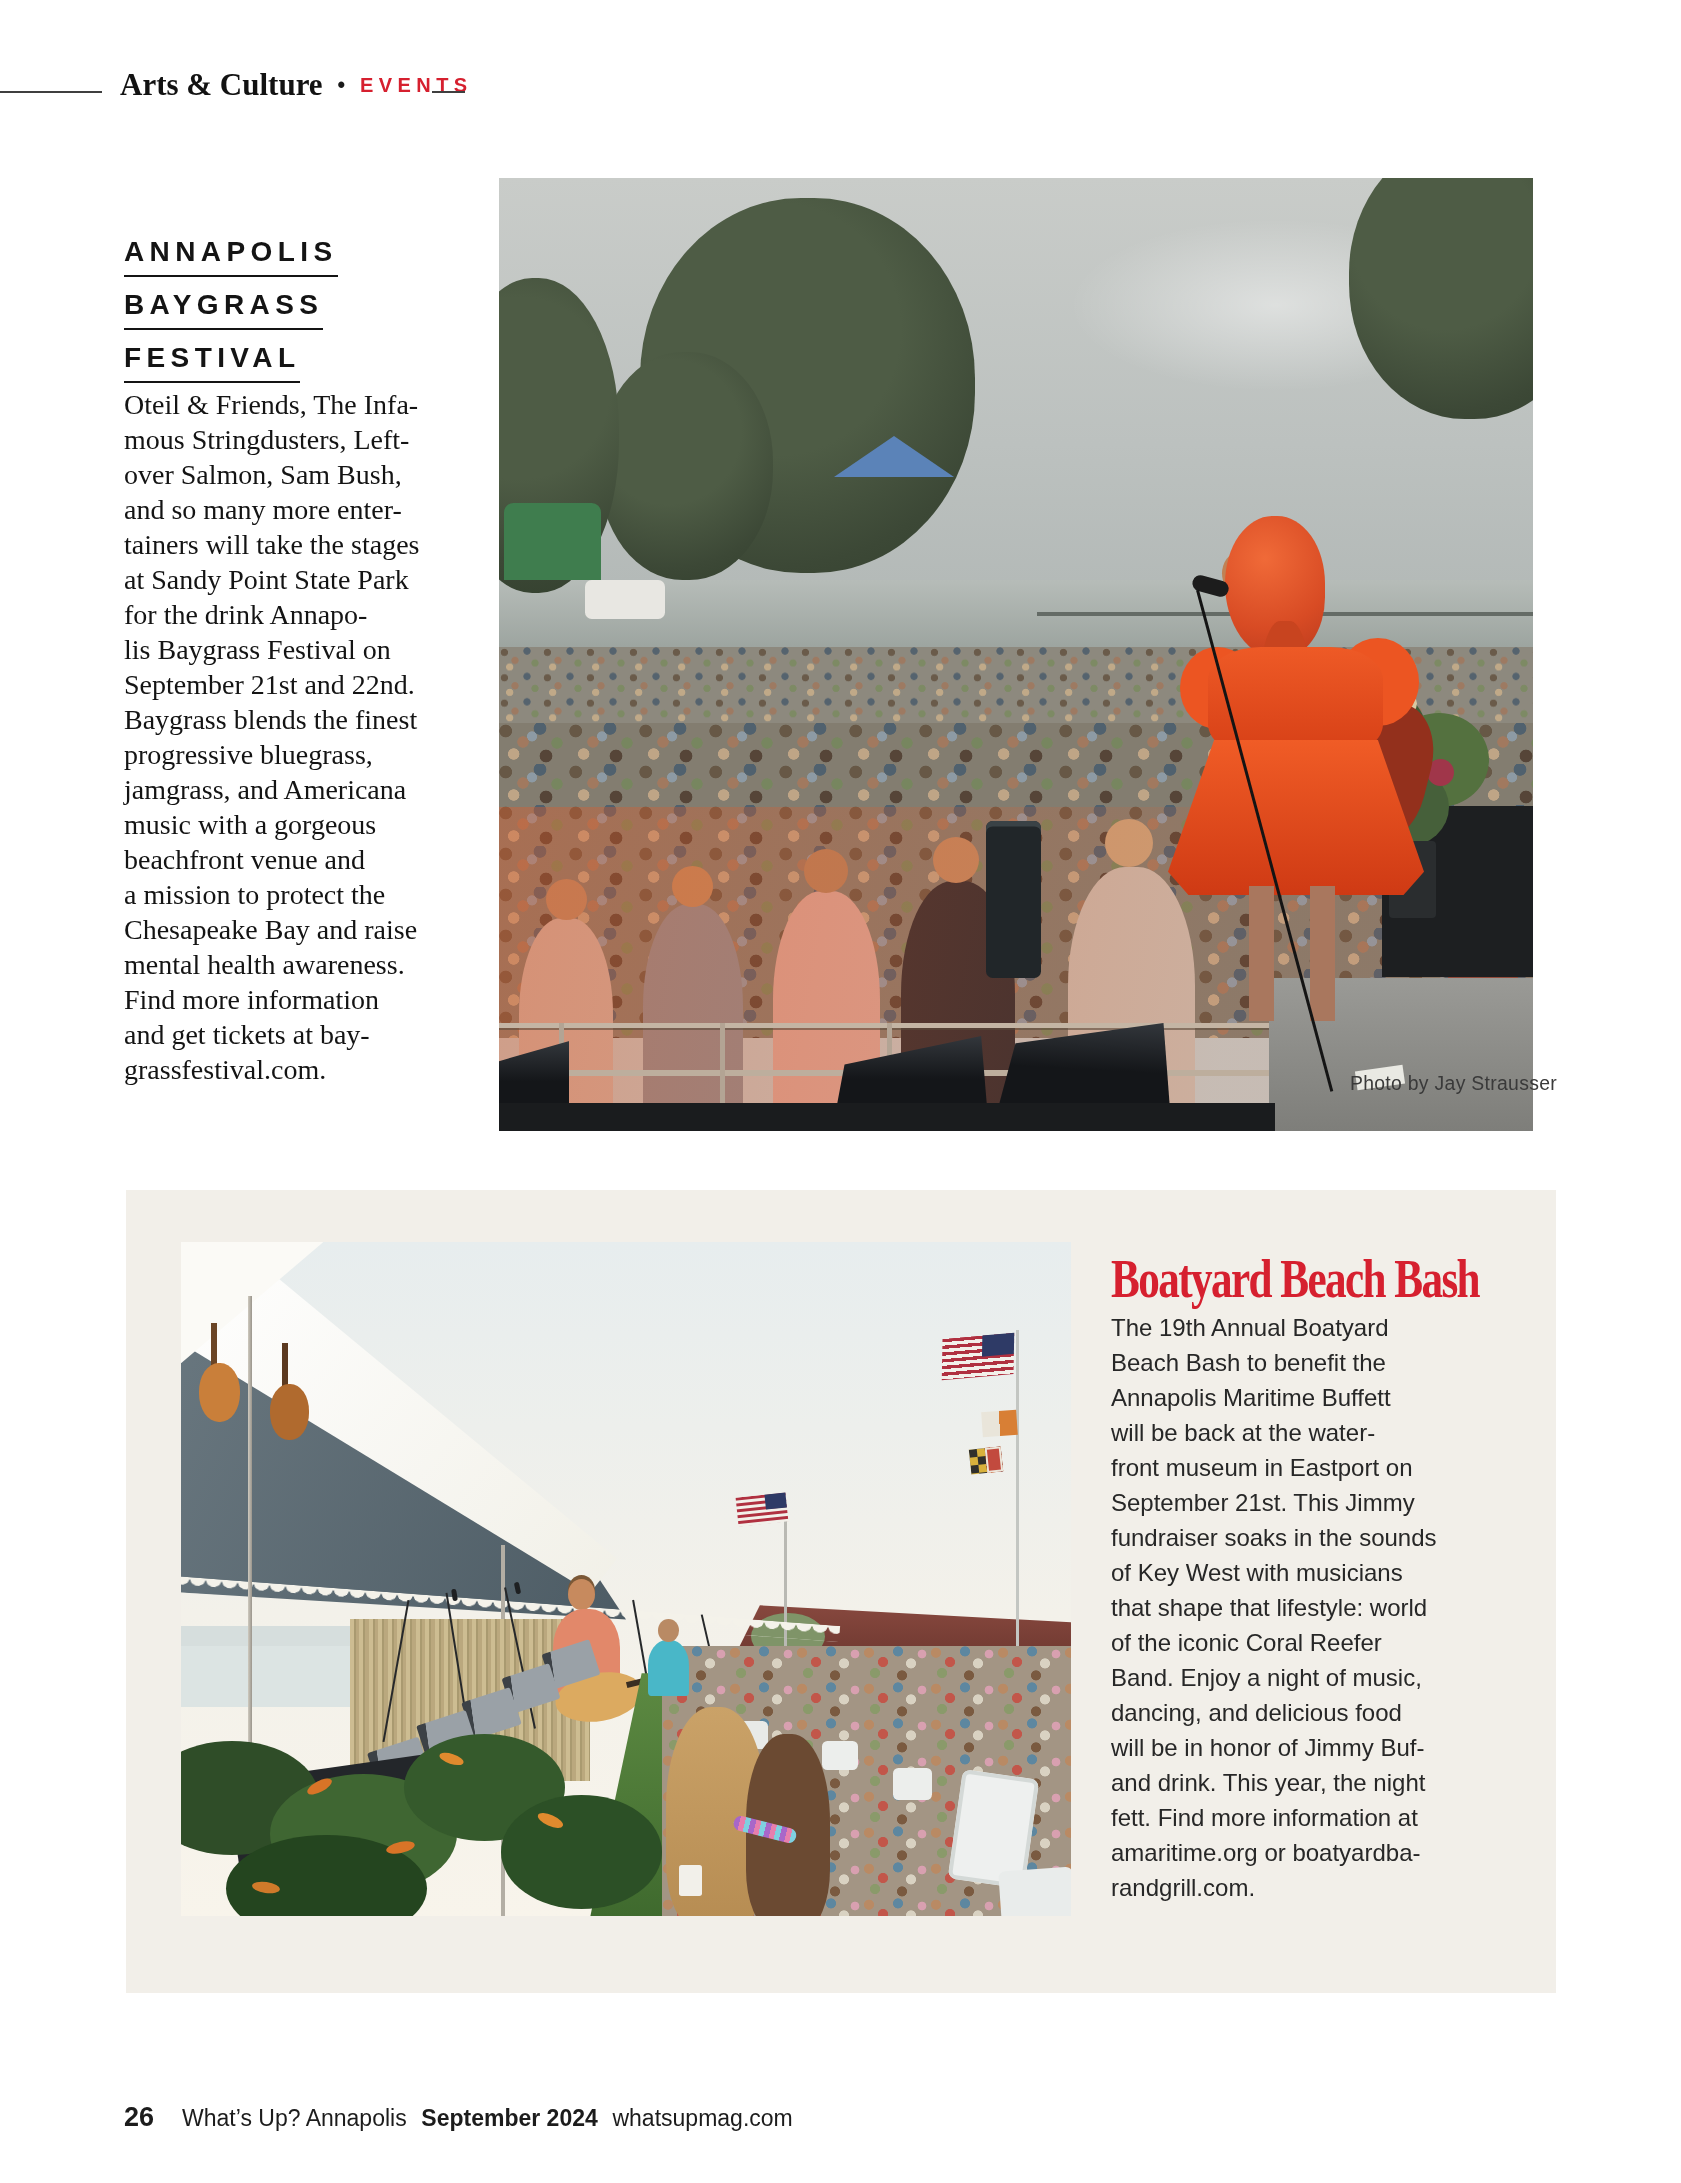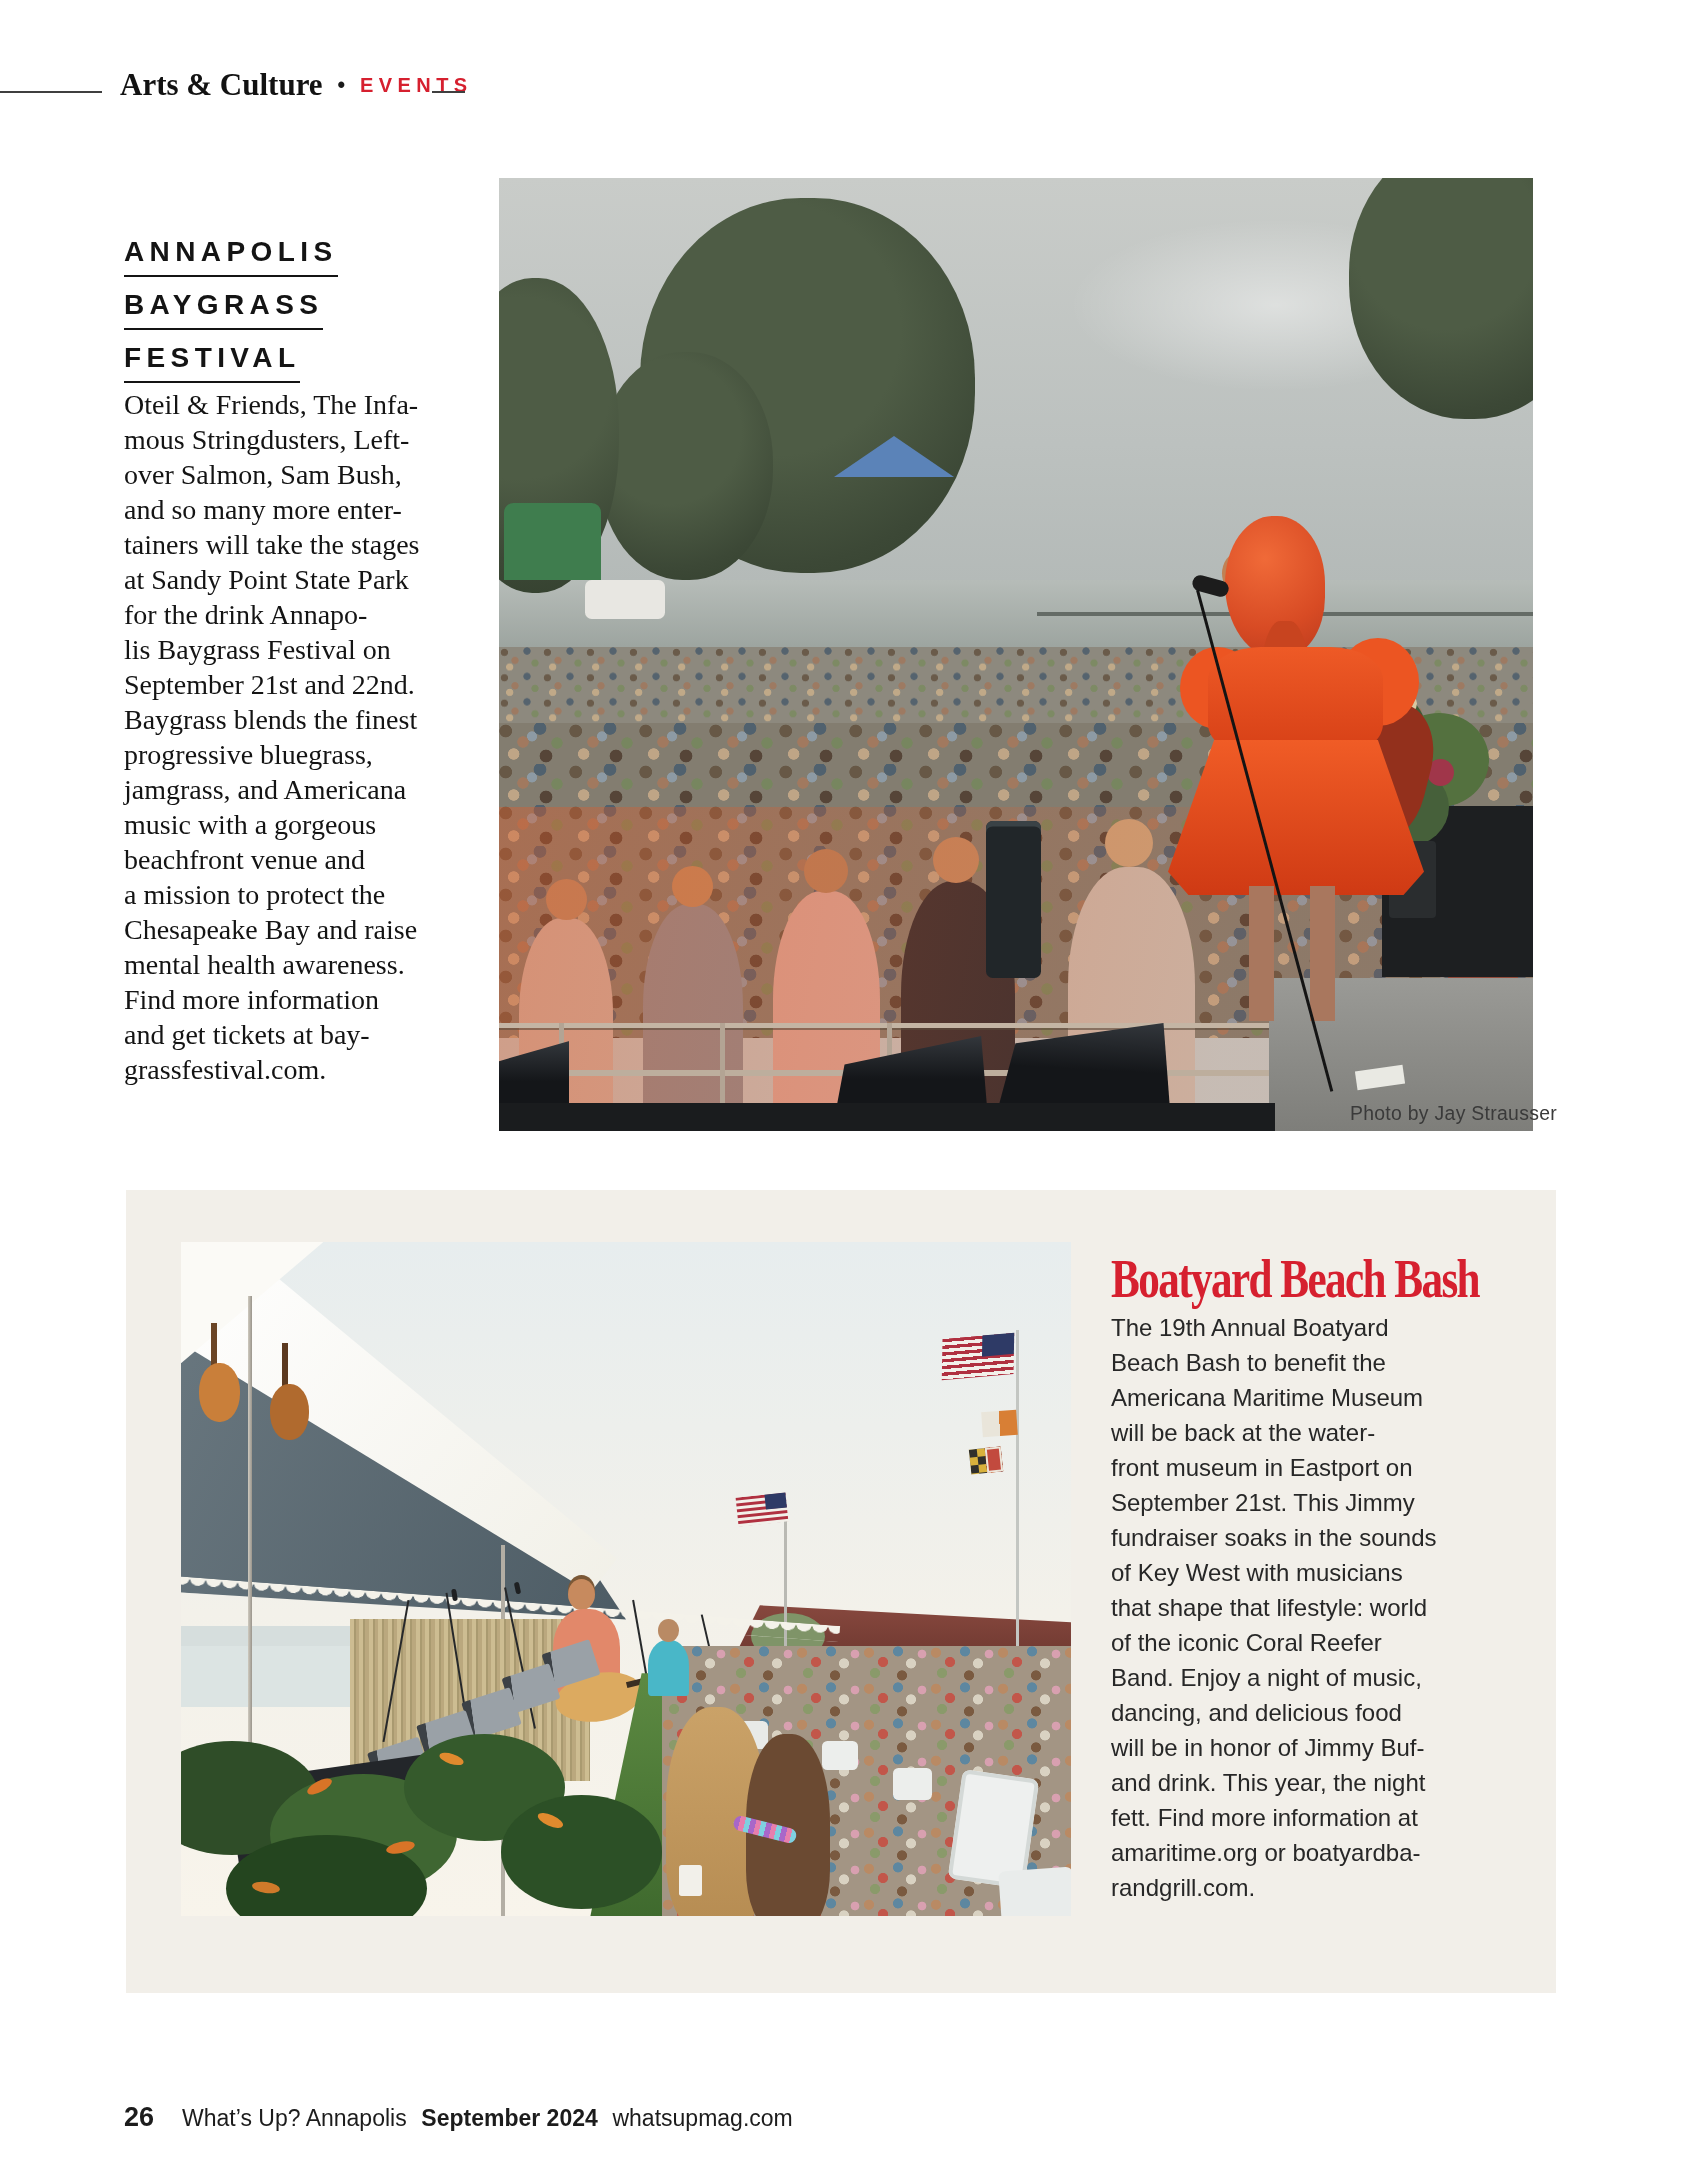--- a/index.html
+++ b/index.html
@@ -16,21 +16,21 @@
   .mast-cat{font-size:20px;font-weight:bold;color:var(--accent);letter-spacing:5.4px;}
   .rule{background:#3f3f3f;height:2px;}
 
   
   .fest-head{left:124px;top:236px;}
   .fest-head .hline{display:block;margin-bottom:11.4px;}
   .fest-head .hline span{display:inline-block;font-weight:bold;font-size:28px;color:#141414;
       letter-spacing:5.4px;padding-bottom:7.4px;border-bottom:2.7px solid #141414;}
   .body1{left:124px;top:387px;width:355px;font-size:28px;line-height:35px;color:#141414;
       font-family:"Liberation Serif","DejaVu Serif",serif;white-space:nowrap;}
-  .credit{left:1088px;top:1102px;width:469px;text-align:right;font-size:19.4px;color:#3a3a3a;letter-spacing:0.3px;}
+  .credit{left:1088px;top:1072px;width:469px;text-align:right;font-size:19.4px;color:#3a3a3a;letter-spacing:0.3px;}
 
   
   .cream{left:126px;top:1190px;width:1430px;height:803px;background:var(--cream);}
   .b-title{left:985px;top:58px;font-size:54px;font-weight:bold;color:var(--accent);
       letter-spacing:-2px;transform:scaleX(.8);transform-origin:left top;white-space:nowrap;}
   .body2{left:985px;top:120px;width:428px;font-size:24px;line-height:35px;color:#272727;white-space:nowrap;}
 
   
   .footer{left:124px;top:2102px;display:flex;align-items:baseline;color:#1c1c1c;}
   .pg-num{font-size:27px;font-weight:bold;margin-right:28px;}
@@ -282,21 +282,21 @@
       <div class="ab" style="left:54.5%;top:69%;width:100px;height:221px;background:linear-gradient(180deg,#caa268,#b68c52);border-radius:45% 45% 30% 30%;"></div>
       <div class="ab" style="left:63.5%;top:73%;width:84px;height:194px;background:#6b4a32;border-radius:45% 45% 30% 30%;"></div>
       <div class="ab" style="left:62%;top:86%;width:64px;height:14.7px;background:repeating-linear-gradient(90deg,#a867c9 0 5.4px,#e77fae 5.4px 10.7px,#7fd0e0 10.7px 16px);border-radius:7.4px;transform:rotate(14deg);"></div>
       <div class="ab" style="left:56%;top:92.5%;width:23px;height:31px;background:#f2f0ea;border-radius:2.7px;"></div>
     </div>
 
     <div class="ab b-title serif">Boatyard Beach Bash</div>
     <div class="ab body2 sans">
         <div class="ln">The 19th Annual Boatyard</div>
         <div class="ln">Beach Bash to benefit the</div>
-        <div class="ln">Americana Maritime Museum</div>
+        <div class="ln">Annapolis Maritime Buffett</div>
         <div class="ln">will be back at the water-</div>
         <div class="ln">front museum in Eastport on</div>
         <div class="ln">September 21st. This Jimmy</div>
         <div class="ln">fundraiser soaks in the sounds</div>
         <div class="ln">of Key West with musicians</div>
         <div class="ln">that shape that lifestyle: world</div>
         <div class="ln">of the iconic Coral Reefer</div>
         <div class="ln">Band. Enjoy a night of music,</div>
         <div class="ln">dancing, and delicious food</div>
         <div class="ln">will be in honor of Jimmy Buf-</div>

